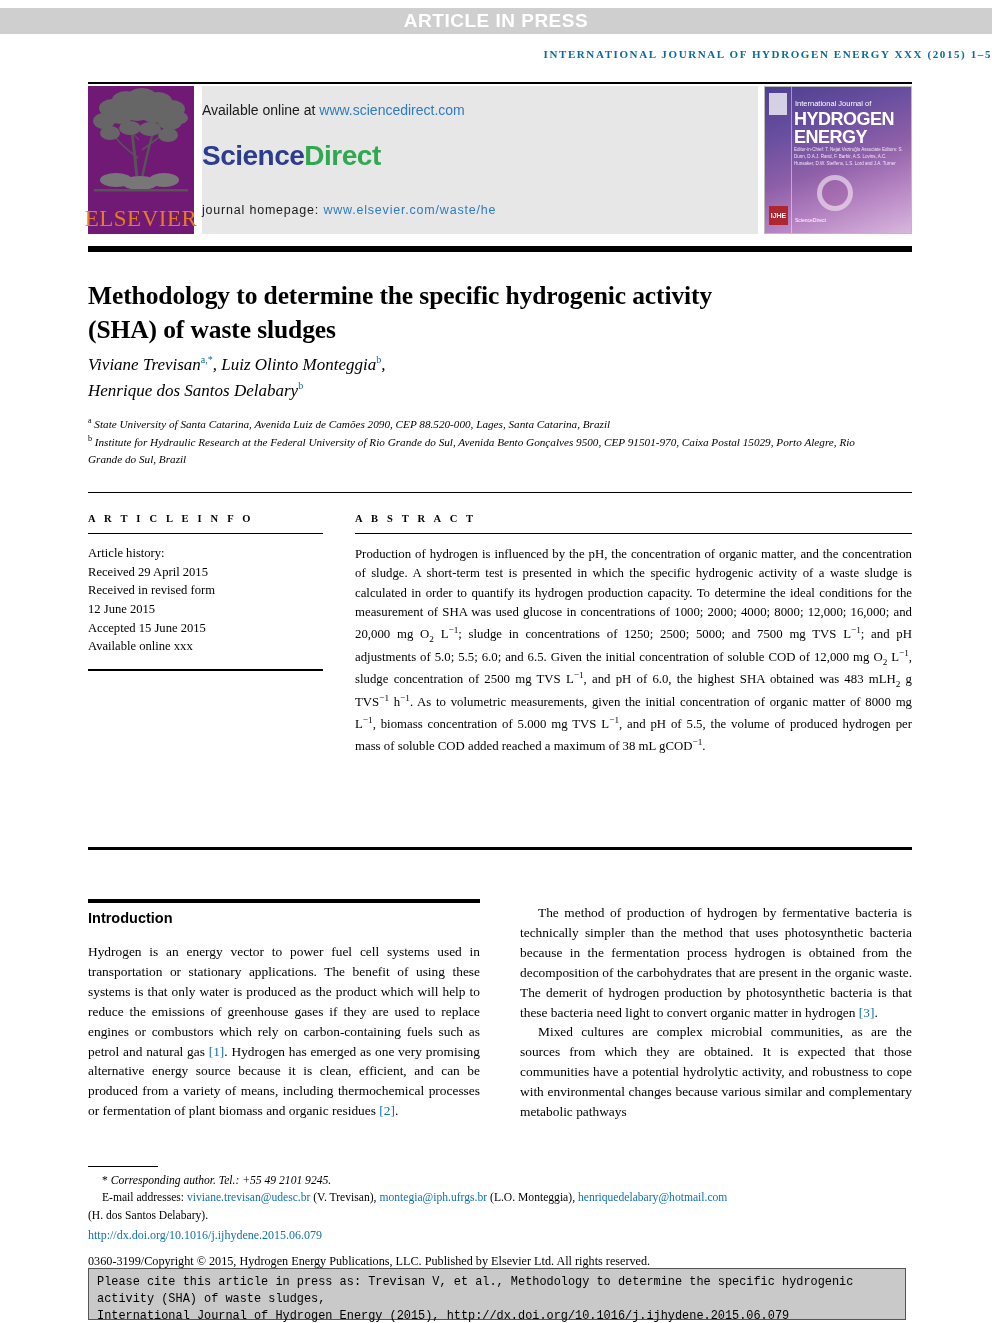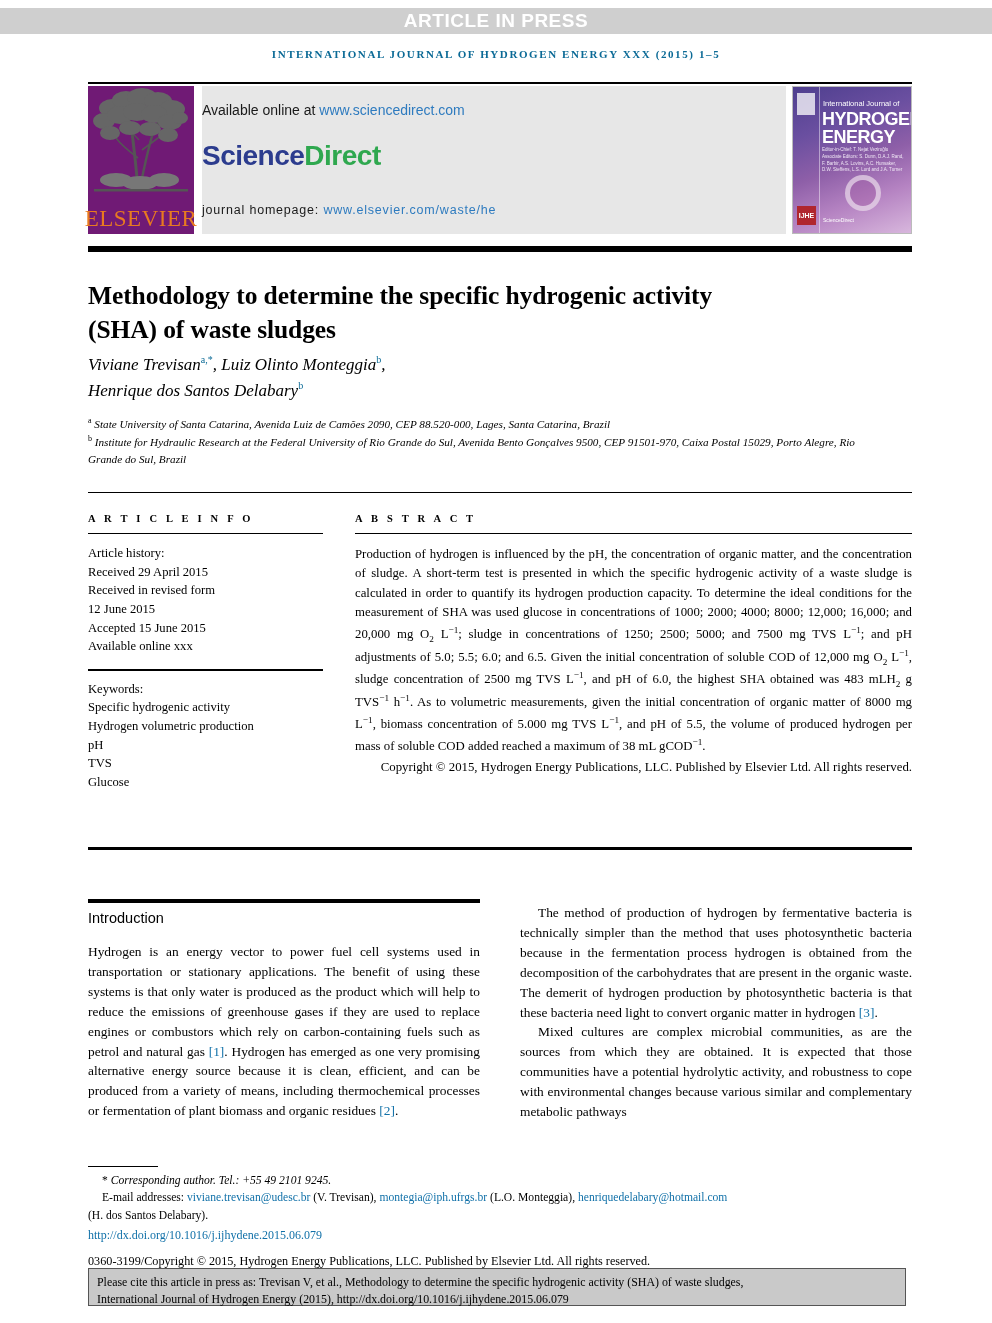--- a/index.html
+++ b/index.html
@@ -33,21 +33,21 @@
     font-size: 19px;
     letter-spacing: 0.5px;
     color: #ffffff;
   }
 
   
   .running-head {
     position: absolute;
     left: 0; top: 48px;
     width: 992px;
-    text-align: center;
+    text-align: right;
     font-family: "Liberation Serif", serif;
     font-weight: bold;
     font-size: 11px;
     letter-spacing: 1.6px;
     color: #0b6a96;
   }
 
   
   .header-rule-top {
     position: absolute;
@@ -118,20 +118,21 @@
   }
   .sd-home a { color: #2e7bbf; text-decoration: none; letter-spacing: 0.8px; }
 
   .cover {
     flex: 0 0 118px;
     width: 118px;
     position: relative;
     border: 1px solid #bbb;
     background: linear-gradient(160deg,#4f3f8f 0%,#6a4fa0 28%,#8e5fa8 52%,#b583c2 74%,#d8b7dd 100%);
     overflow: hidden;
+    padding-left: 28px;
   }
   .cover-vline { position:absolute; left:26px; top:0; bottom:0; width:1px; background:rgba(255,255,255,.45); }
   .cover-ijhe {
     position: absolute; left: 30px; top: 12px; right: 4px;
     font-family: "Liberation Sans", sans-serif;
     font-size: 7.5px; color: #ffffff;
   }
   .cover-h1 {
     position: absolute; left: 29px; top: 22px;
     font-family: "Liberation Sans", sans-serif;
@@ -265,21 +266,21 @@
     font-family: "Liberation Serif", serif;
   }
   .col-right {
     position: absolute;
     left: 520px; top: 903px;
     width: 392px;
     font-family: "Liberation Serif", serif;
   }
   .body-head {
     font-family: "Liberation Sans", sans-serif;
-    font-weight: normal;
+    font-weight: bold;
     font-size: 14.5px;
     margin: 5px 0 16px 0;
   }
   .body-p {
     font-size: 13.4px;
     line-height: 1.485;
     text-align: justify;
     margin: 0;
   }
   .body-p + .body-p { text-indent: 18px; }
@@ -301,26 +302,26 @@
   .footnote .corr { font-style: italic; }
   .footnote a { color: #1070a8; text-decoration: none; }
   .fn-indent { padding-left: 14px; }
   .doi-line { color: #1070a8; font-size: 12px; margin-top: 2px; }
   .issn-line { font-size: 12.2px; margin-top: 8px; }
 
   
   .cite-box {
     position: absolute;
     left: 88px; top: 1268px;
-    width: 818px; height: 38px;
+    width: 818px; height: 52px;
     border: 1px solid #555;
     background: #c9c9c9;
     padding: 5px 8px 0 8px;
     box-sizing: border-box;
-    font-family: Liberation Serif, serif;
+    font-family: Liberation Mono, monospace;
     font-size: 11.9px;
     line-height: 1.42;
   }
 </style>
 </head>
 <body>
 
 <div class="aip-banner">
   <span>ARTICLE IN PRESS</span>
 </div>
@@ -413,35 +414,26 @@
   <div class="info-rule"></div>
   <div class="info-block">
     <div>Article history:</div>
     <div>Received 29 April 2015</div>
     <div>Received in revised form</div>
     <div>12 June 2015</div>
     <div>Accepted 15 June 2015</div>
     <div>Available online xxx</div>
   </div>
   <div class="info-rule thick"></div>
-  <div class="info-block">
-    <div>Keywords:</div>
-    <div>Specific hydrogenic activity</div>
-    <div>Hydrogen volumetric production</div>
-    <div>pH</div>
-    <div>TVS</div>
-    <div>Glucose</div>
-  </div>
 </div>
 
 <div class="abs-col">
   <div class="sec-head">A B S T R A C T</div>
   <div class="abs-rule"></div>
   <div class="abs-body"><span>Production of hydrogen is influenced by the pH, the concentration of organic matter, and the concentration of sludge. A short-term test is presented in which the specific hydrogenic activity of a waste sludge is calculated in order to quantify its hydrogen production capacity. To determine the ideal conditions for the measurement of SHA was used glucose in concentrations of 1000; 2000; 4000; 8000; 12,000; 16,000; and 20,000 mg O</span><sub>2</sub><span> L</span><sup>−1</sup><span>; sludge in concentrations of 1250; 2500; 5000; and 7500 mg TVS L</span><sup>−1</sup><span>; and pH adjustments of 5.0; 5.5; 6.0; and 6.5. Given the initial concentration of soluble COD of 12,000 mg O</span><sub>2</sub><span> L</span><sup>−1</sup><span>, sludge concentration of 2500 mg TVS L</span><sup>−1</sup><span>, and pH of 6.0, the highest SHA obtained was 483 mLH</span><sub>2</sub><span> g TVS</span><sup>−1</sup><span> h</span><sup>−1</sup><span>. As to volumetric measurements, given the initial concentration of organic matter of 8000 mg L</span><sup>−1</sup><span>, biomass concentration of 5.000 mg TVS L</span><sup>−1</sup><span>, and pH of 5.5, the volume of produced hydrogen per mass of soluble COD added reached a maximum of 38 mL gCOD</span><sup>−1</sup><span>.</span></div>
-  <div class="abs-copy">Copyright © 2015, Hydrogen Energy Publications, LLC. Published by Elsevier Ltd. All rights reserved.</div>
 </div>
 
 <div class="rule-thick-2"></div>
 <div class="rule-thick-3"></div>
 
 <div class="col-left">
   <div class="body-head">Introduction</div>
   <p class="body-p"><span>Hydrogen is an energy vector to power fuel cell systems used in transportation or stationary applications. The benefit of using these systems is that only water is produced as the product which will help to reduce the emissions of greenhouse gases if they are used to replace engines or combustors which rely on carbon-containing fuels such as petrol and natural gas </span><span class="ref">[1]</span><span>. Hydrogen has emerged as one very promising alternative energy source because it is clean, efficient, and can be produced from a variety of means, including thermochemical processes or fermentation of plant biomass and organic residues </span><span class="ref">[2]</span><span>.</span></p>
 </div>
 

